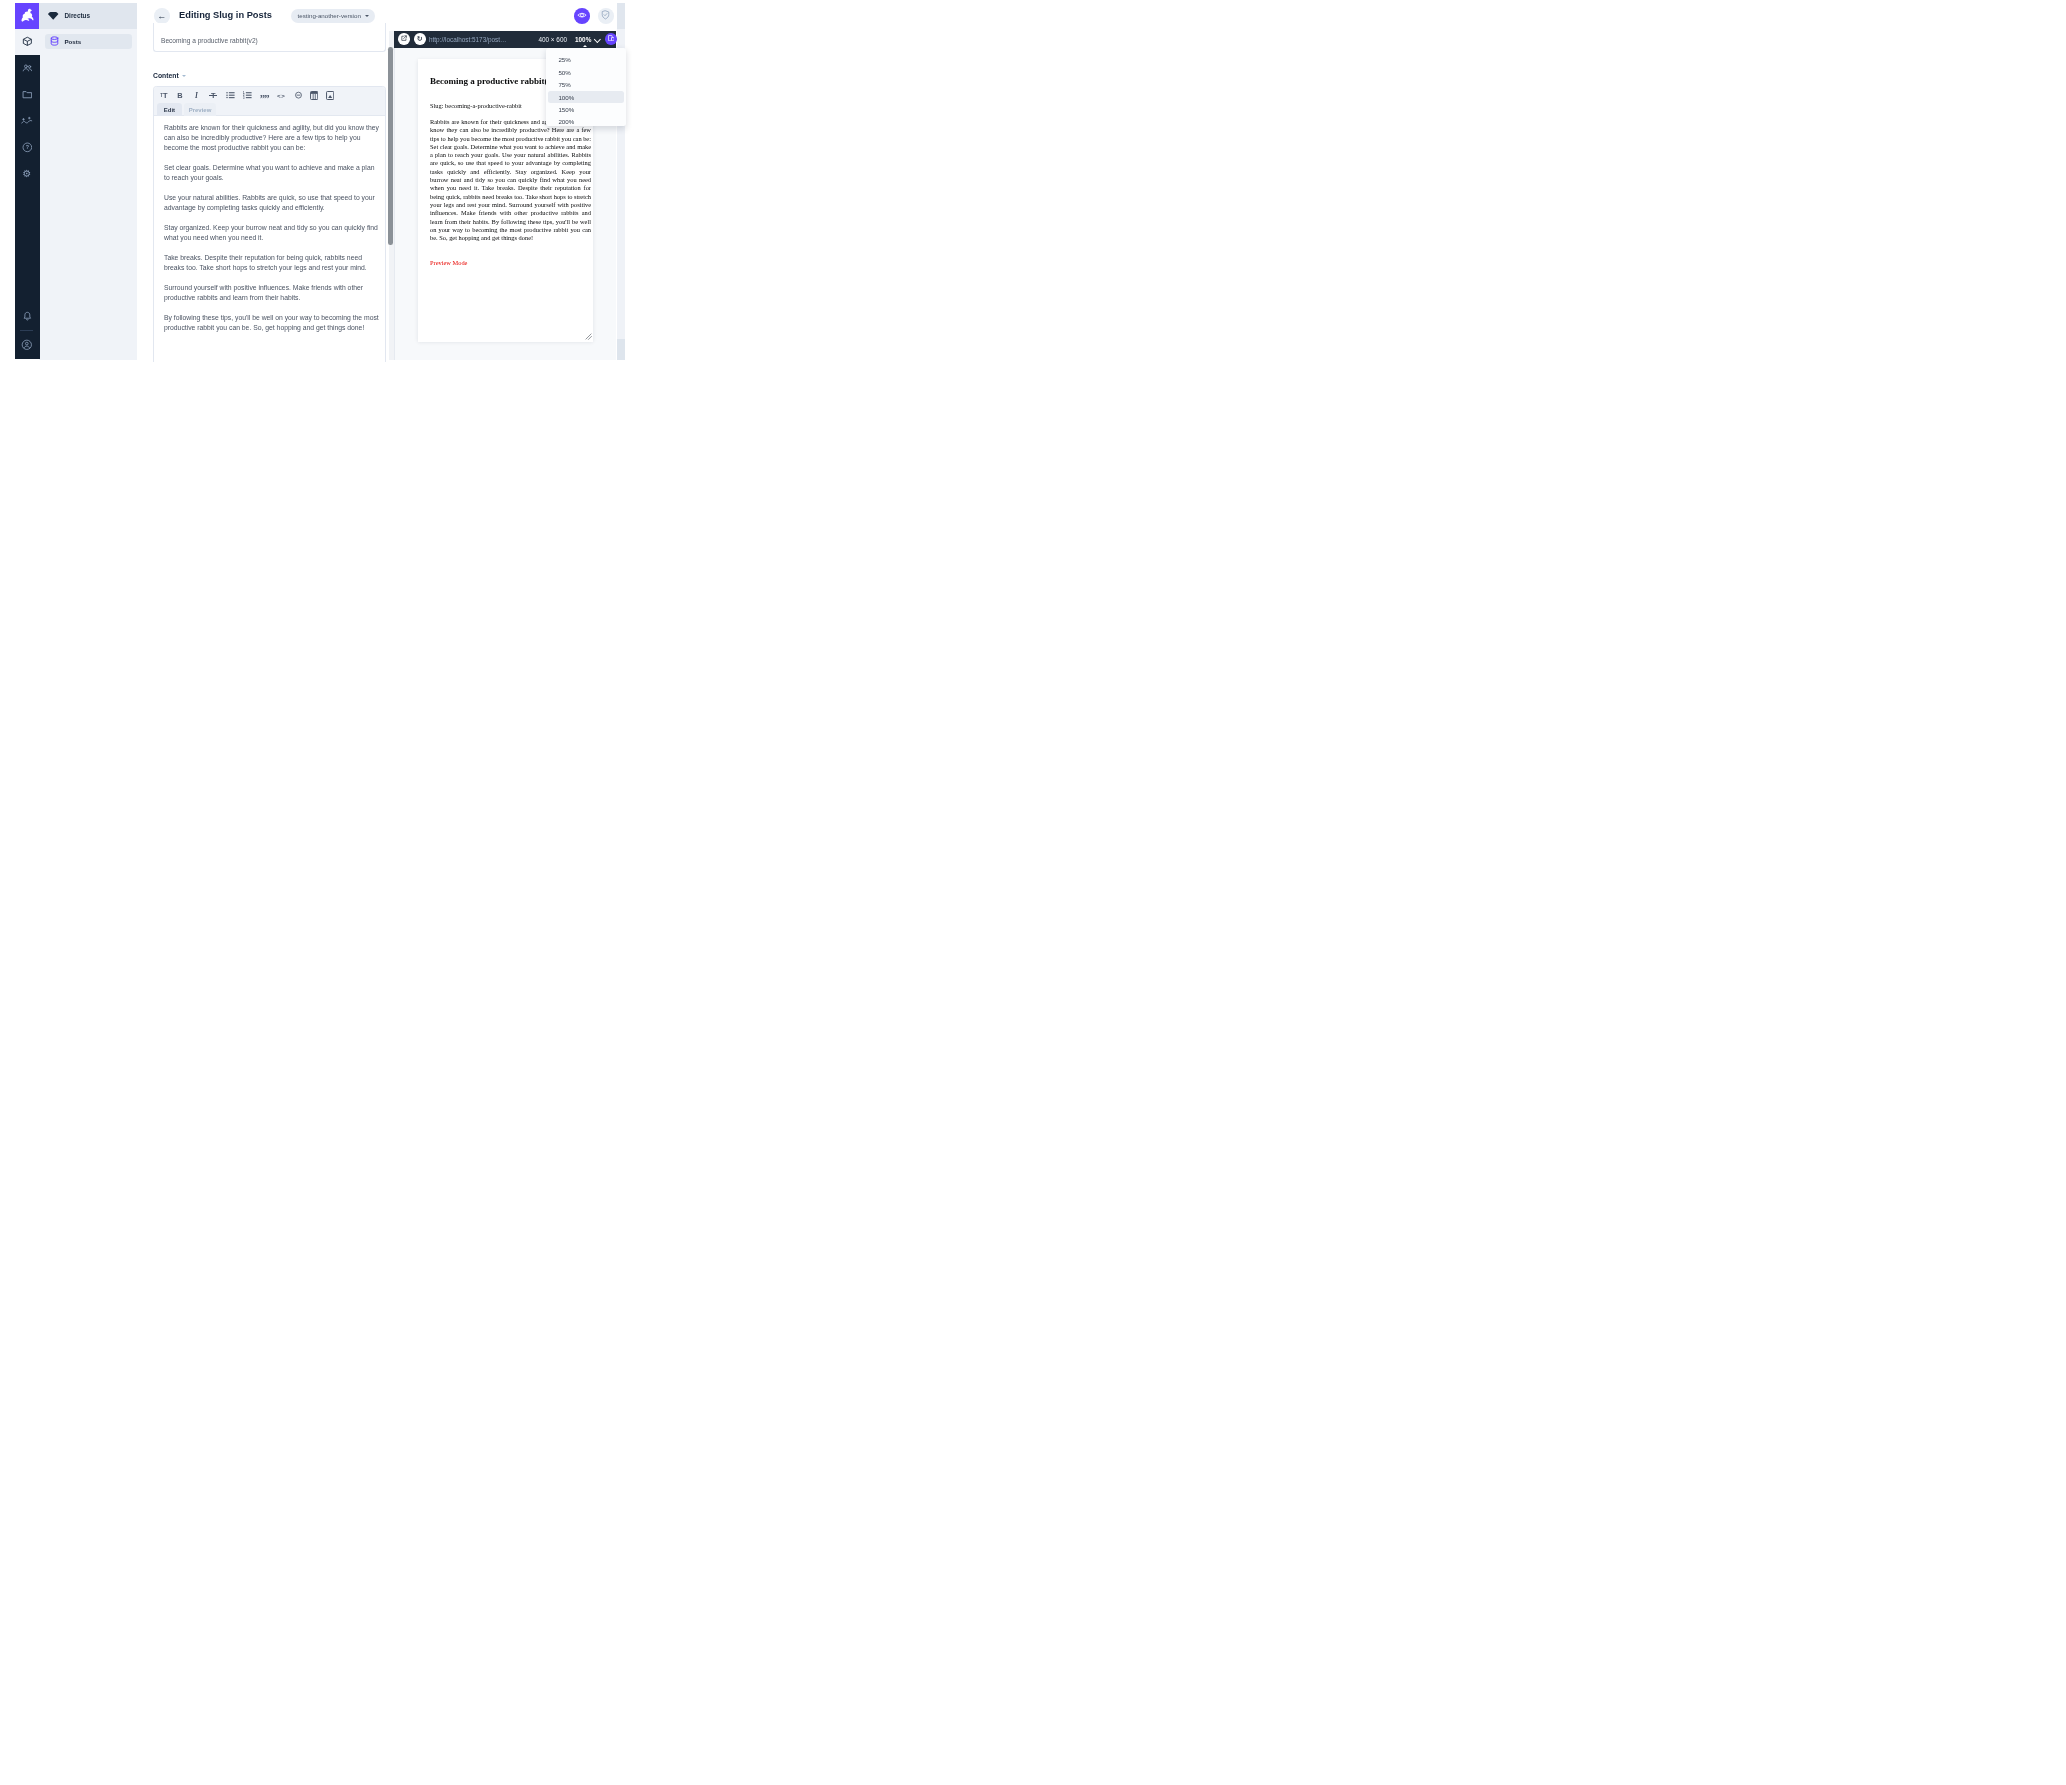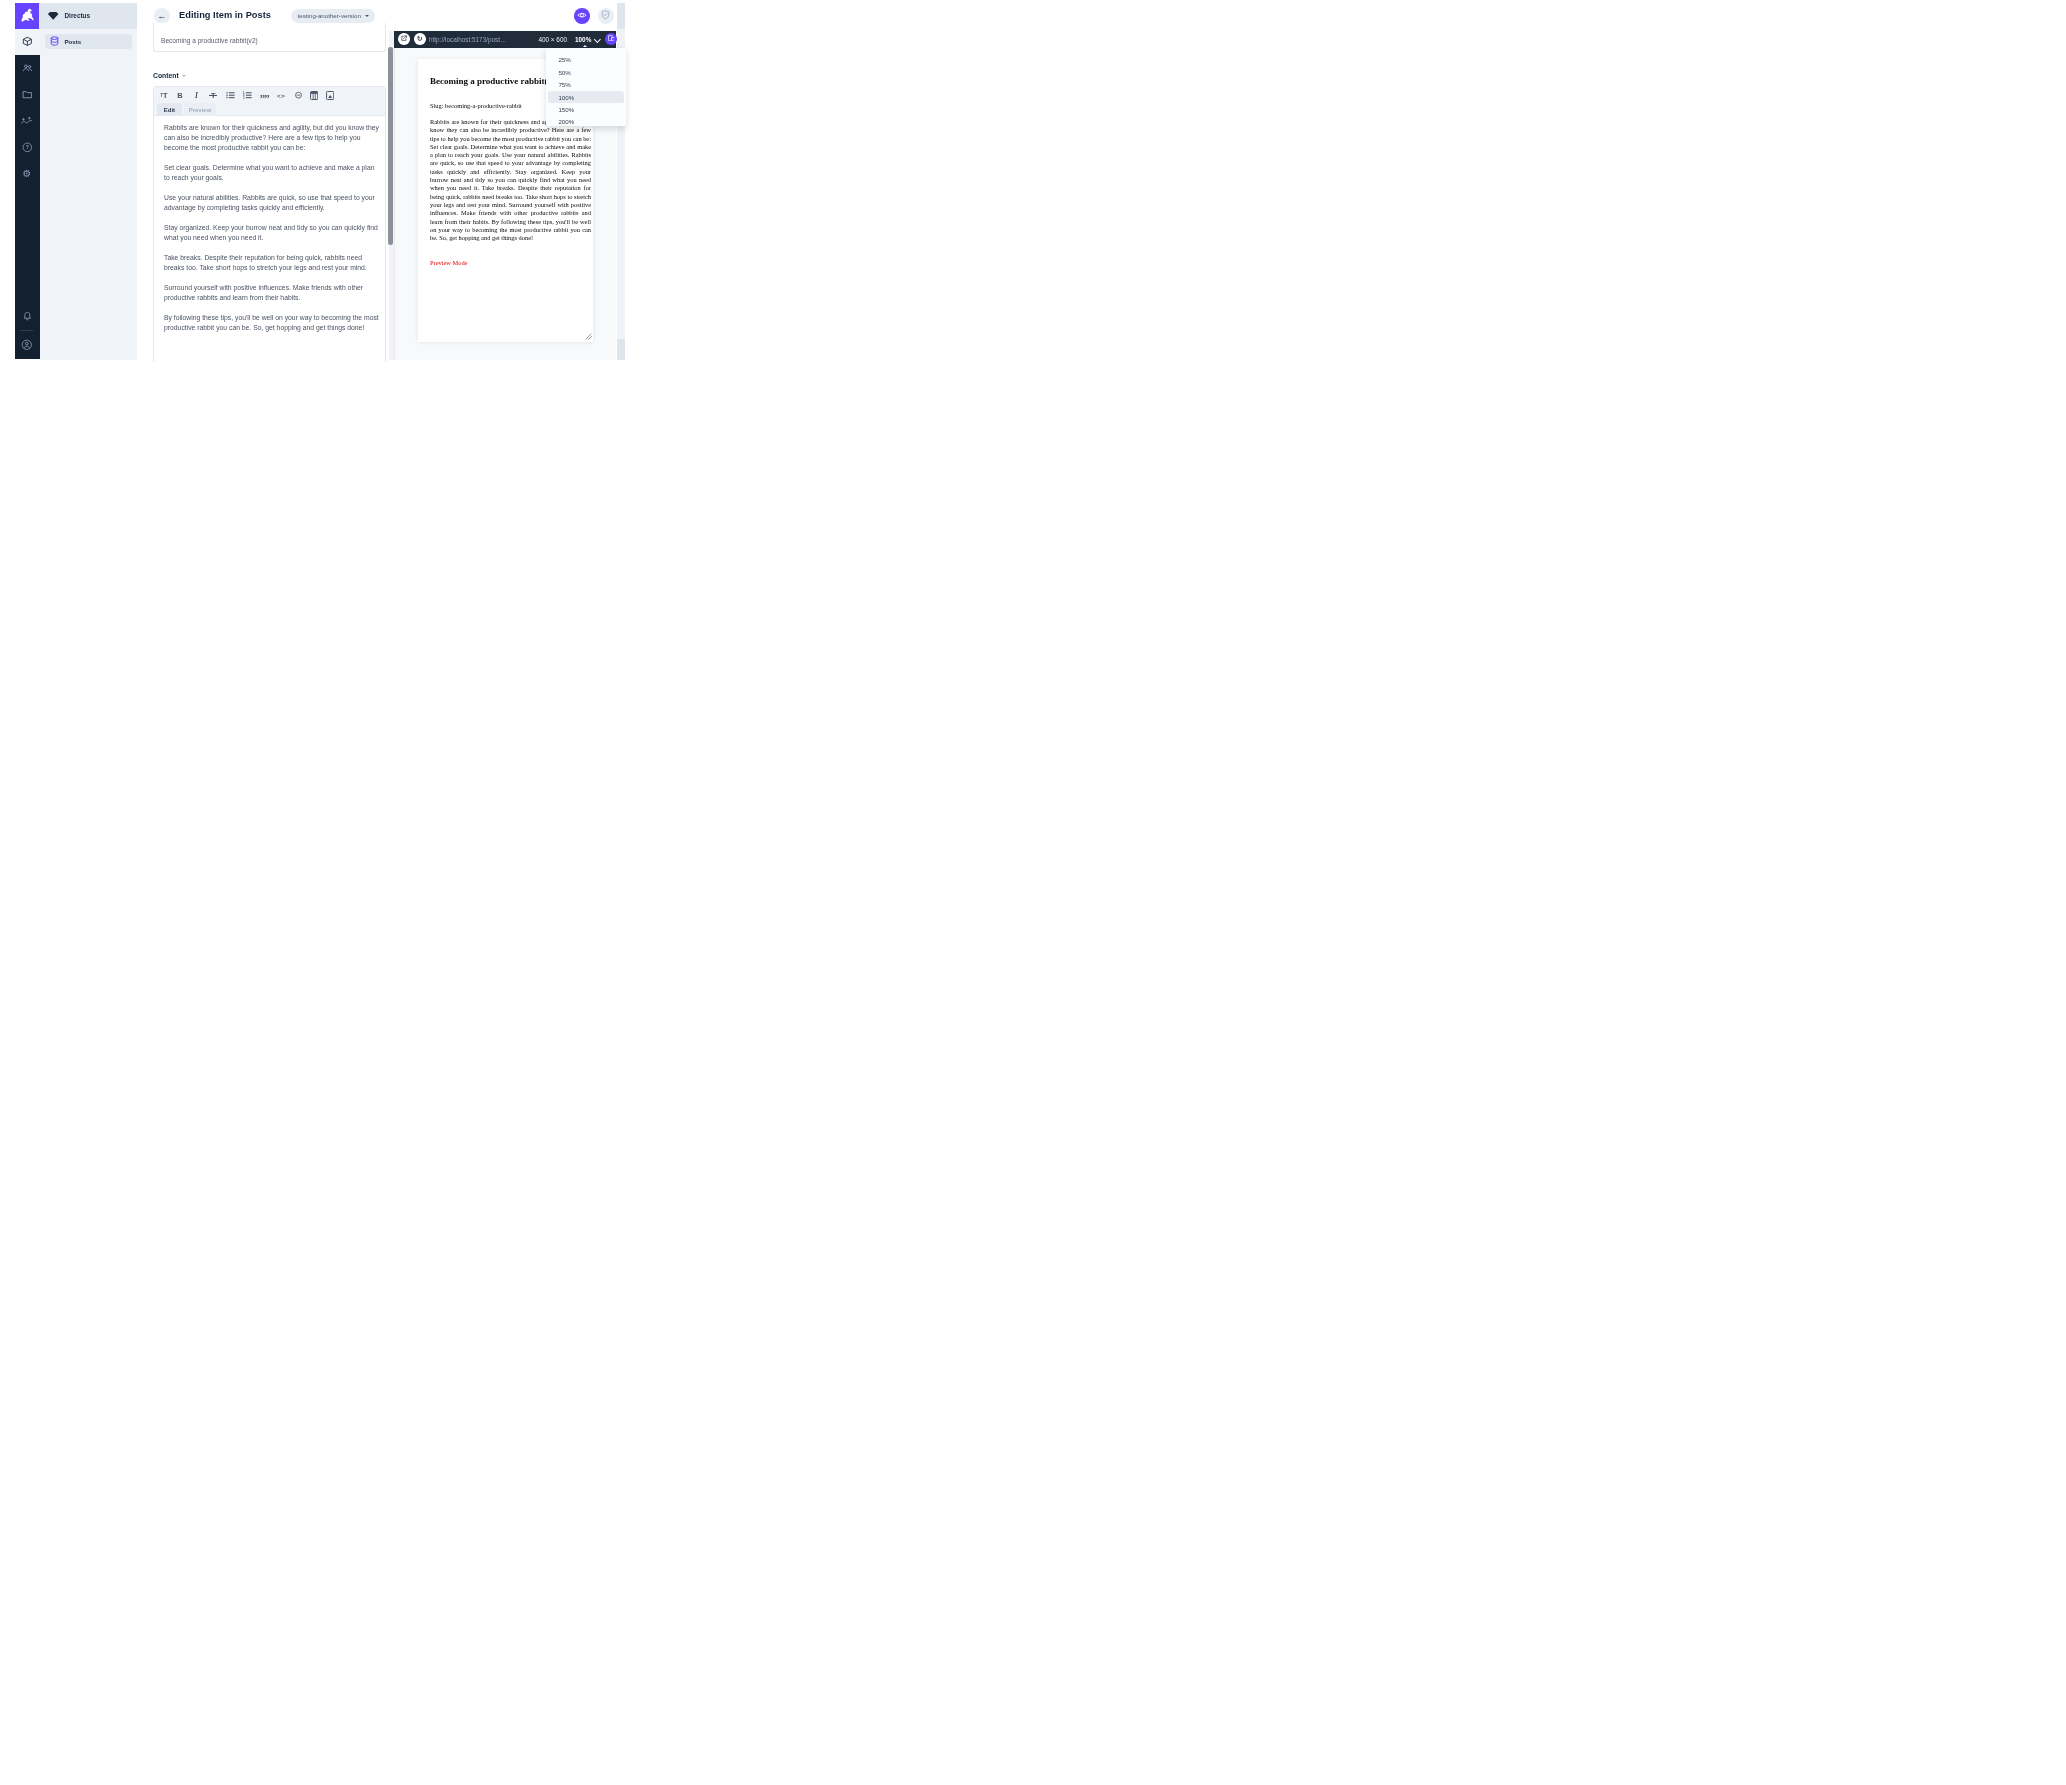--- a/index.html
+++ b/index.html
@@ -176,21 +176,21 @@
         <path d="M3 5v14c0 1.8 3.6 3.2 8 3.2s8-1.4 8-3.2V5"></path>
         <path d="M3 12c0 1.8 3.6 3.2 8 3.2s8-1.4 8-3.2"></path>
       </svg>
     </span>
     <span class="nav-item-label">Posts</span>
   </div>
 
   <div class="abs circle-btn back-btn">
     <span>←</span>
   </div>
-  <div class="abs page-title">Editing Item in Posts</div>
+  <div class="abs page-title">Editing Slug in Posts</div>
   <div class="abs version-chip">
     <span>testing-another-version</span>
     <i class="tri-down"></i>
   </div>
   <div class="abs circle-btn eye-btn">
     <span>
       <svg width="10" height="8.3" viewBox="0 0 24 20" fill="none" stroke="#fff" stroke-width="1.9">
         <path d="M2 10Q12 .8 22 10 12 19.2 2 10Z"></path>
         <circle cx="12" cy="10" r="3.6"></circle>
       </svg>

